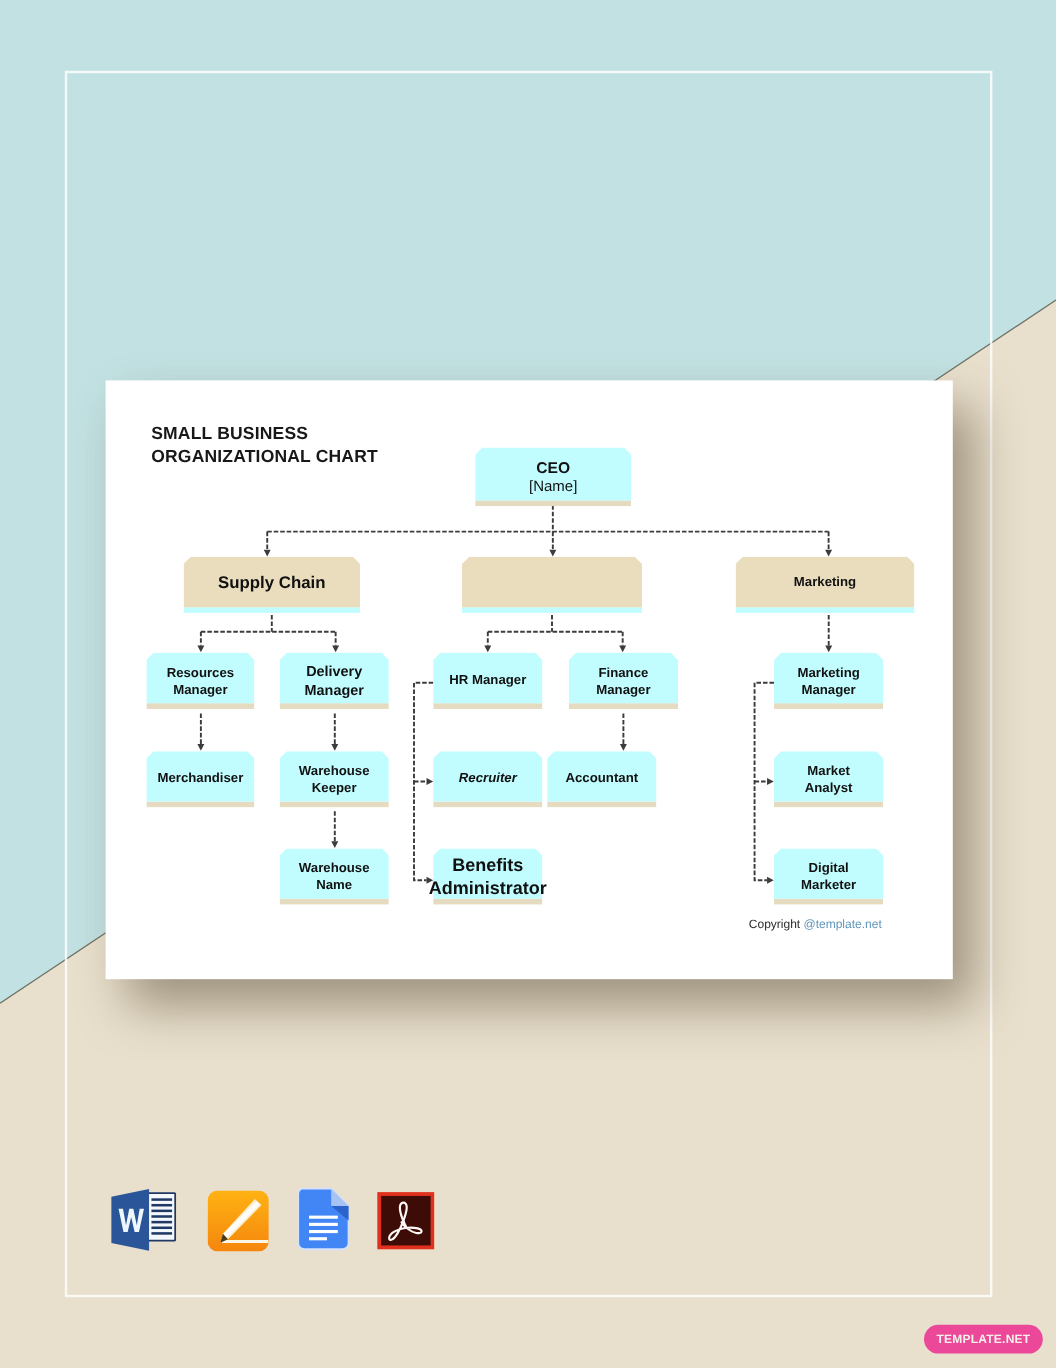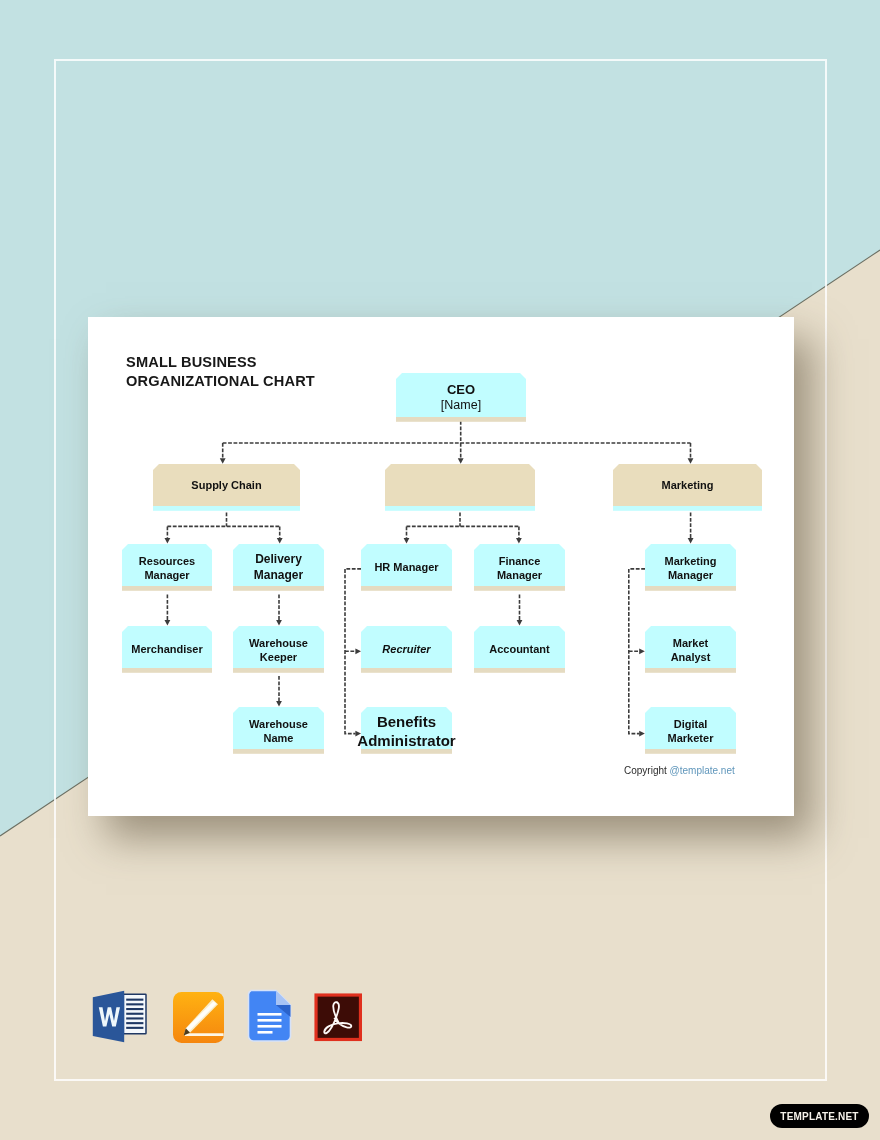--- a/index.html
+++ b/index.html
@@ -82,21 +82,21 @@
         <div class="nodetxt" style="left: 0px; top: 2.5px; width: 130px; height: 44px; line-height: 1.18; display: flex; flex-direction: column; align-items: center; justify-content: center; font-size: 13px;">
           <div>CEO</div>
           <div style="font-weight: 400; font-size: 12.5px;">[Name]</div>
         </div>
       </div>
       <div class="nodebox" style="left: 153px; top: 464px; width: 147px; height: 46.8px;">
         <svg width="147" height="46.8" style="position: absolute; left: 0px; top: 0px;">
           <rect x="0" y="42" width="147" height="4.8" fill="#c1fdff"></rect>
           <path d="M6 0 L141 0 L147 6 L147 42 L0 42 L0 6 Z" fill="#e9ddbd"></path>
         </svg>
-        <div class="nodetxt" style="left: 0px; top: 0.5px; width: 147px; height: 42px; display: flex; flex-direction: column; align-items: center; justify-content: center; font-size: 11px;">
+        <div class="nodetxt" style="left: 0px; top: 0.5px; width: 147px; height: 42px; display: flex; flex-direction: column; align-items: center; justify-content: center; font-size: 14px;">
           <div>Supply Chain</div>
         </div>
       </div>
       <div class="nodebox" style="left: 385px; top: 464px; width: 150px; height: 46.8px;">
         <svg width="150" height="46.8" style="position: absolute; left: 0px; top: 0px;">
           <rect x="0" y="42" width="150" height="4.8" fill="#c1fdff"></rect>
           <path d="M6 0 L144 0 L150 6 L150 42 L0 42 L0 6 Z" fill="#e9ddbd"></path>
         </svg>
       </div>
       <div class="nodebox" style="left: 613px; top: 464px; width: 149px; height: 46.8px;">
@@ -178,21 +178,21 @@
       </div>
       <div class="nodebox" style="left: 361px; top: 626px; width: 91px; height: 46.8px;">
         <svg width="91" height="46.8" style="position: absolute; left: 0px; top: 0px;">
           <rect x="0" y="42" width="91" height="4.8" fill="#e5dbc1"></rect>
           <path d="M6 0 L85 0 L91 6 L91 42 L0 42 L0 6 Z" fill="#c1fdff"></path>
         </svg>
         <div class="nodetxt" style="left: 0px; top: 2px; width: 91px; height: 42px; display: flex; flex-direction: column; align-items: center; justify-content: center; font-size: 11px; font-style: italic;">
           <div>Recruiter</div>
         </div>
       </div>
-      <div class="nodebox" style="left: 474px; top: 626px; width: 79px; height: 46.8px; padding-left: 32px;">
+      <div class="nodebox" style="left: 456px; top: 626px; width: 79px; height: 46.8px; padding-left: 32px;">
         <svg width="91" height="46.8" style="position: absolute; left: 0px; top: 0px;">
           <rect x="0" y="42" width="91" height="4.8" fill="#e5dbc1"></rect>
           <path d="M6 0 L85 0 L91 6 L91 42 L0 42 L0 6 Z" fill="#c1fdff"></path>
         </svg>
         <div class="nodetxt" style="left: 0px; top: 2px; width: 91px; height: 42px; display: flex; flex-direction: column; align-items: center; justify-content: center; font-size: 11px;">
           <div>Accountant</div>
         </div>
       </div>
       <div class="nodebox" style="left: 645px; top: 626px; width: 91px; height: 46.8px;">
         <svg width="91" height="46.8" style="position: absolute; left: 0px; top: 0px;">
@@ -287,16 +287,16 @@
       <rect x="0.5" y="0.5" width="55" height="55" fill="#e0301e"></rect>
       <rect x="4.2" y="4.2" width="47.6" height="47.6" fill="#3d0c06"></rect>
       <g fill="none" stroke="#fdf8f7" stroke-width="1.85" stroke-linecap="round" stroke-linejoin="round" transform="translate(27,28.5) scale(1.13) translate(-28,-28)">
         <path d="M27.6 12.3 c-2.0 -0.6 -3.6 0.9 -3.8 3.4 c-0.25 3.1 0.9 7.1 2.3 10.6 c1.4 3.5 3.0 6.4 3.0 6.4"></path>
         <path d="M27.6 12.3 c1.9 0.8 2.3 3.2 1.8 6.2 c-0.5 3.0 -1.7 6.5 -2.6 9.0 c-1.3 3.5 -3.0 7.3 -4.7 10.2 c-1.7 2.9 -3.3 4.9 -4.9 5.8 c-1.6 0.9 -2.8 0.3 -2.6 -1.3 c0.2 -1.7 1.9 -3.8 4.4 -5.3 c2.5 -1.5 5.8 -2.6 9.2 -3.1 c3.4 -0.5 7.0 -0.5 9.7 0.1 c2.7 0.6 4.5 1.7 4.3 2.9 c-0.2 1.2 -2.2 1.7 -4.6 1.2 c-2.4 -0.5 -5.2 -2.0 -7.5 -3.8 c-2.3 -1.8 -4.0 -3.8 -4.9 -5.4"></path>
       </g>
     </svg>
 
   </div>
 
-  <div id="badge" style="background: #000000;">
+  <div id="badge" style="background: #ec4899;">
     <span>TEMPLATE.NET</span>
   </div>
 </div>
 
 </body></html>

